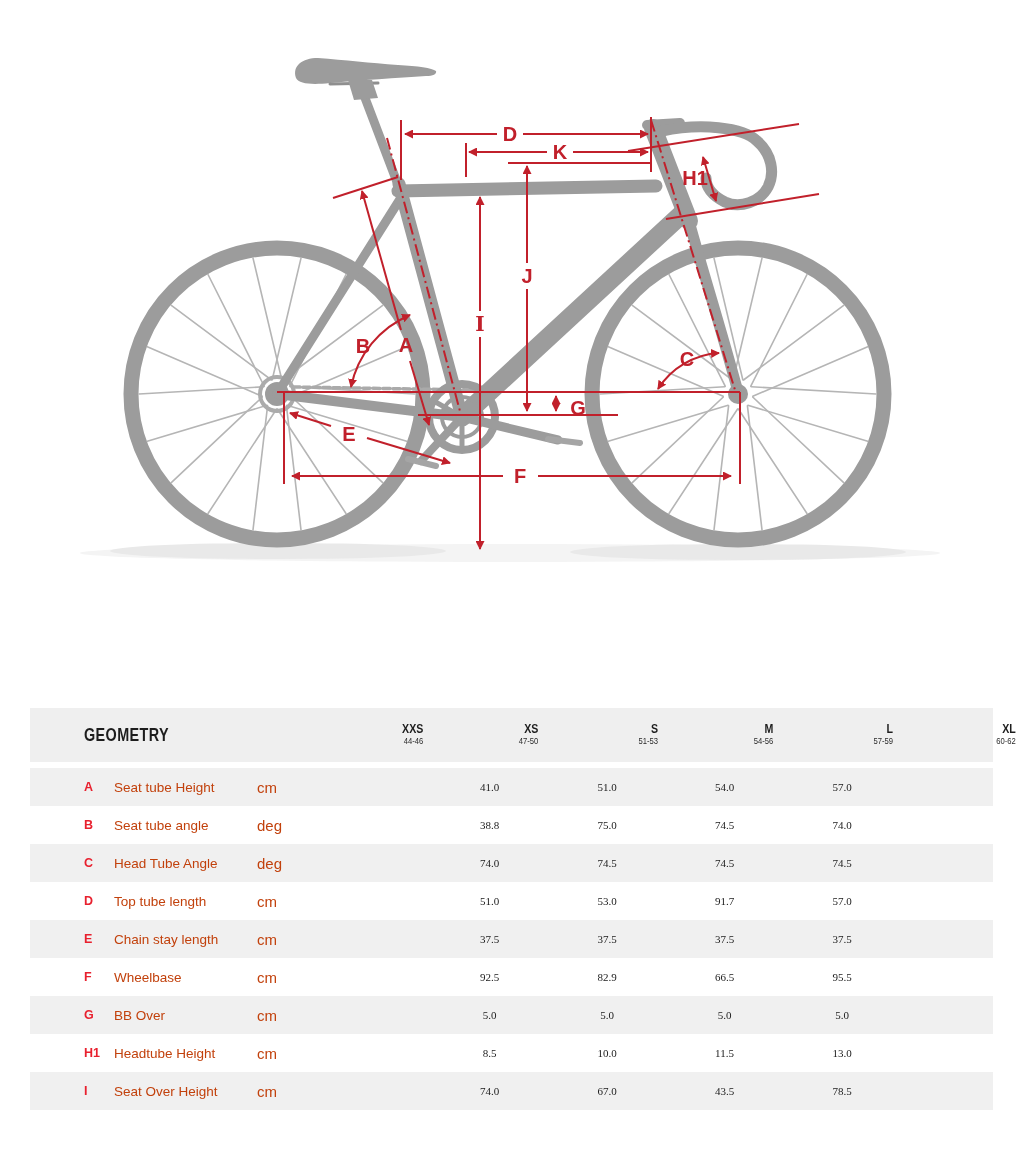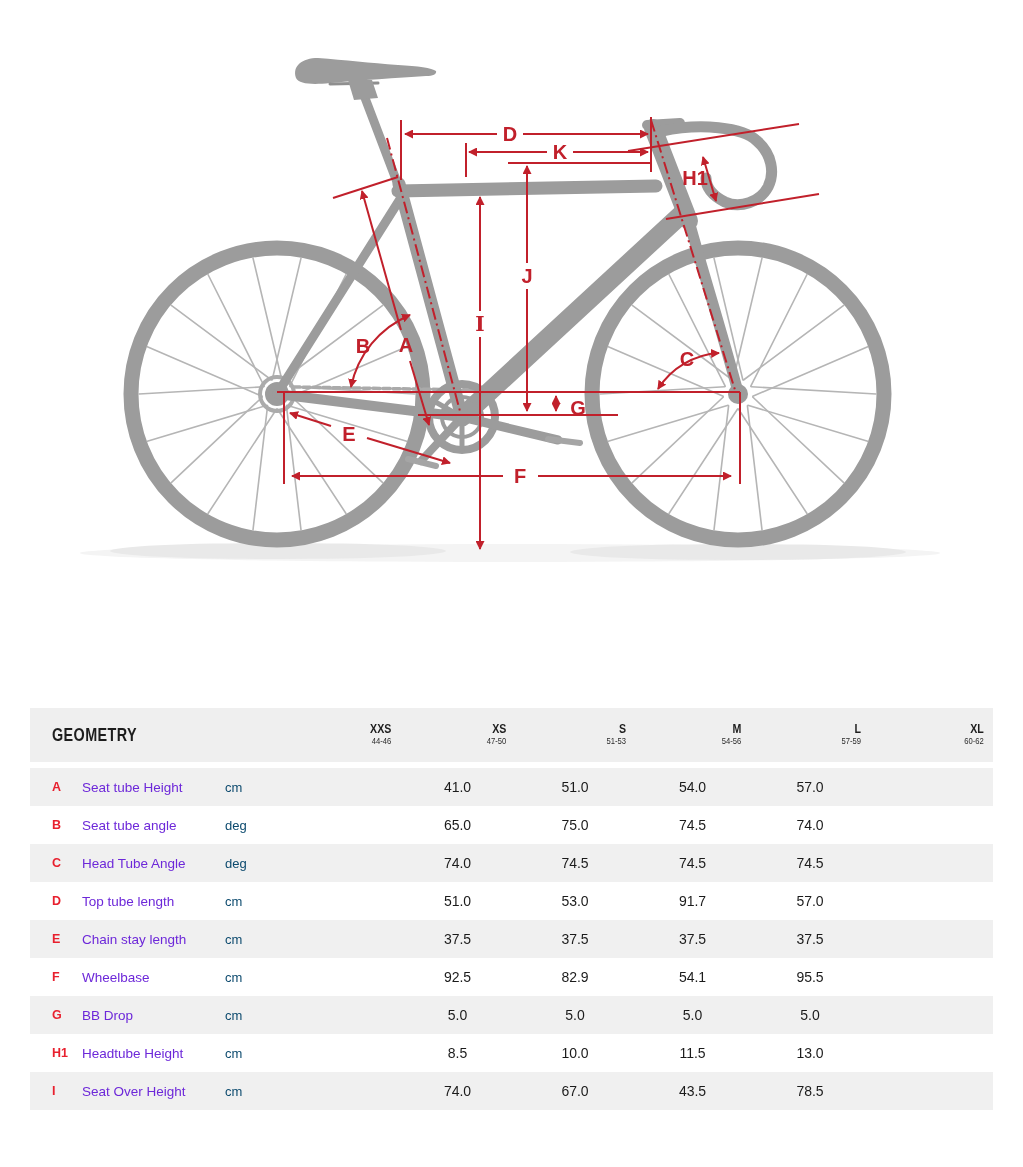--- a/index.html
+++ b/index.html
@@ -4,35 +4,35 @@
 <style>
   html,body{margin:0;padding:0;background:#fff;}
   #page{position:relative;width:1023px;height:1167px;background:#ffffff;overflow:hidden;
         font-family:"Liberation Sans",sans-serif;}
   
   #bike-svg{position:absolute;left:0;top:0;}
   .dim-label{font-family:"Liberation Sans",sans-serif;font-weight:bold;font-size:20px;fill:#c1202b;}
   .dim-label-serif{font-family:"DejaVu Serif",serif;font-weight:bold;font-size:20px;fill:#c1202b;}
   
   #geo-table{position:absolute;left:30px;top:708px;width:963px;color:#1b1b1b;}
-  .grid{display:grid;grid-template-columns:52px 143px 60px 115px 115px 120px 115px 120px 123px;align-items:center;}
+  .grid{display:grid;grid-template-columns:52px 143px 60px 115px 115px 120px 115px 120px 123px;align-items:center;padding-left:32px;}
   .thead{height:54px;background:#efefef;margin-bottom:6px;}
   .th-title{grid-column:1 / span 3;padding-left:22px;}
   .cond{display:inline-block;transform:scaleX(0.8);transform-origin:0 50%;}
   .condc{display:inline-block;transform:scaleX(0.85);transform-origin:50% 50%;}
   .title-text{font-size:18px;font-weight:bold;letter-spacing:.5px;color:#1d1d1d;}
   .th-size{text-align:right;line-height:1.05;}
   .size-label{font-size:12.5px;font-weight:bold;color:#1d1d1d;display:block;}
   .size-range{font-size:9px;color:#2a2a2a;display:block;margin-top:1px;}
   .trow{height:38px;}
   .trow.odd{background:#f0f0f0;}
   .cell-letter{padding-left:22px;font-size:12.5px;font-weight:bold;color:#e8202e;}
-  .cell-name{font-size:13.5px;color:#6d28d9;}
-  .cell-unit{font-size:13px;color:#0c4a6e;}
-  .cell-val{font-size:14px;text-align:center;color:#1b1b1b;}
+  .cell-name{font-size:13.5px;color:#c2410c;}
+  .cell-unit{font-size:15px;color:#c2410c;}
+  .cell-val{font-size:11px;text-align:center;color:#1b1b1b;font-family:Liberation Serif, serif;}
 </style>
 </head>
 <body>
 
 <div id="page">
 
   <svg id="bike-svg" width="1023" height="620" viewBox="0 0 1023 620">
     <defs>
       <marker id="arr" markerUnits="userSpaceOnUse" markerWidth="9" markerHeight="9" refX="8" refY="4.5" orient="auto-start-reverse" viewBox="0 0 9 9">
         <path d="M0,0 L9,4.5 L0,9 Z" fill="#c1202b"></path>
@@ -239,21 +239,21 @@
       <div class="cell-val">54.0</div>
       <div class="cell-val">57.0</div>
       <div class="cell-val"></div>
     </div>
 
     <div class="grid trow">
       <div class="cell-letter">B</div>
       <div class="cell-name">Seat tube angle</div>
       <div class="cell-unit">deg</div>
       <div class="cell-val"></div>
-      <div class="cell-val">65.0</div>
+      <div class="cell-val">38.8</div>
       <div class="cell-val">75.0</div>
       <div class="cell-val">74.5</div>
       <div class="cell-val">74.0</div>
       <div class="cell-val"></div>
     </div>
 
     <div class="grid trow odd">
       <div class="cell-letter">C</div>
       <div class="cell-name">Head Tube Angle</div>
       <div class="cell-unit">deg</div>
@@ -289,28 +289,28 @@
       <div class="cell-val"></div>
     </div>
 
     <div class="grid trow">
       <div class="cell-letter">F</div>
       <div class="cell-name">Wheelbase</div>
       <div class="cell-unit">cm</div>
       <div class="cell-val"></div>
       <div class="cell-val">92.5</div>
       <div class="cell-val">82.9</div>
-      <div class="cell-val">54.1</div>
+      <div class="cell-val">66.5</div>
       <div class="cell-val">95.5</div>
       <div class="cell-val"></div>
     </div>
 
     <div class="grid trow odd">
       <div class="cell-letter">G</div>
-      <div class="cell-name">BB Drop</div>
+      <div class="cell-name">BB Over</div>
       <div class="cell-unit">cm</div>
       <div class="cell-val"></div>
       <div class="cell-val">5.0</div>
       <div class="cell-val">5.0</div>
       <div class="cell-val">5.0</div>
       <div class="cell-val">5.0</div>
       <div class="cell-val"></div>
     </div>
 
     <div class="grid trow">

